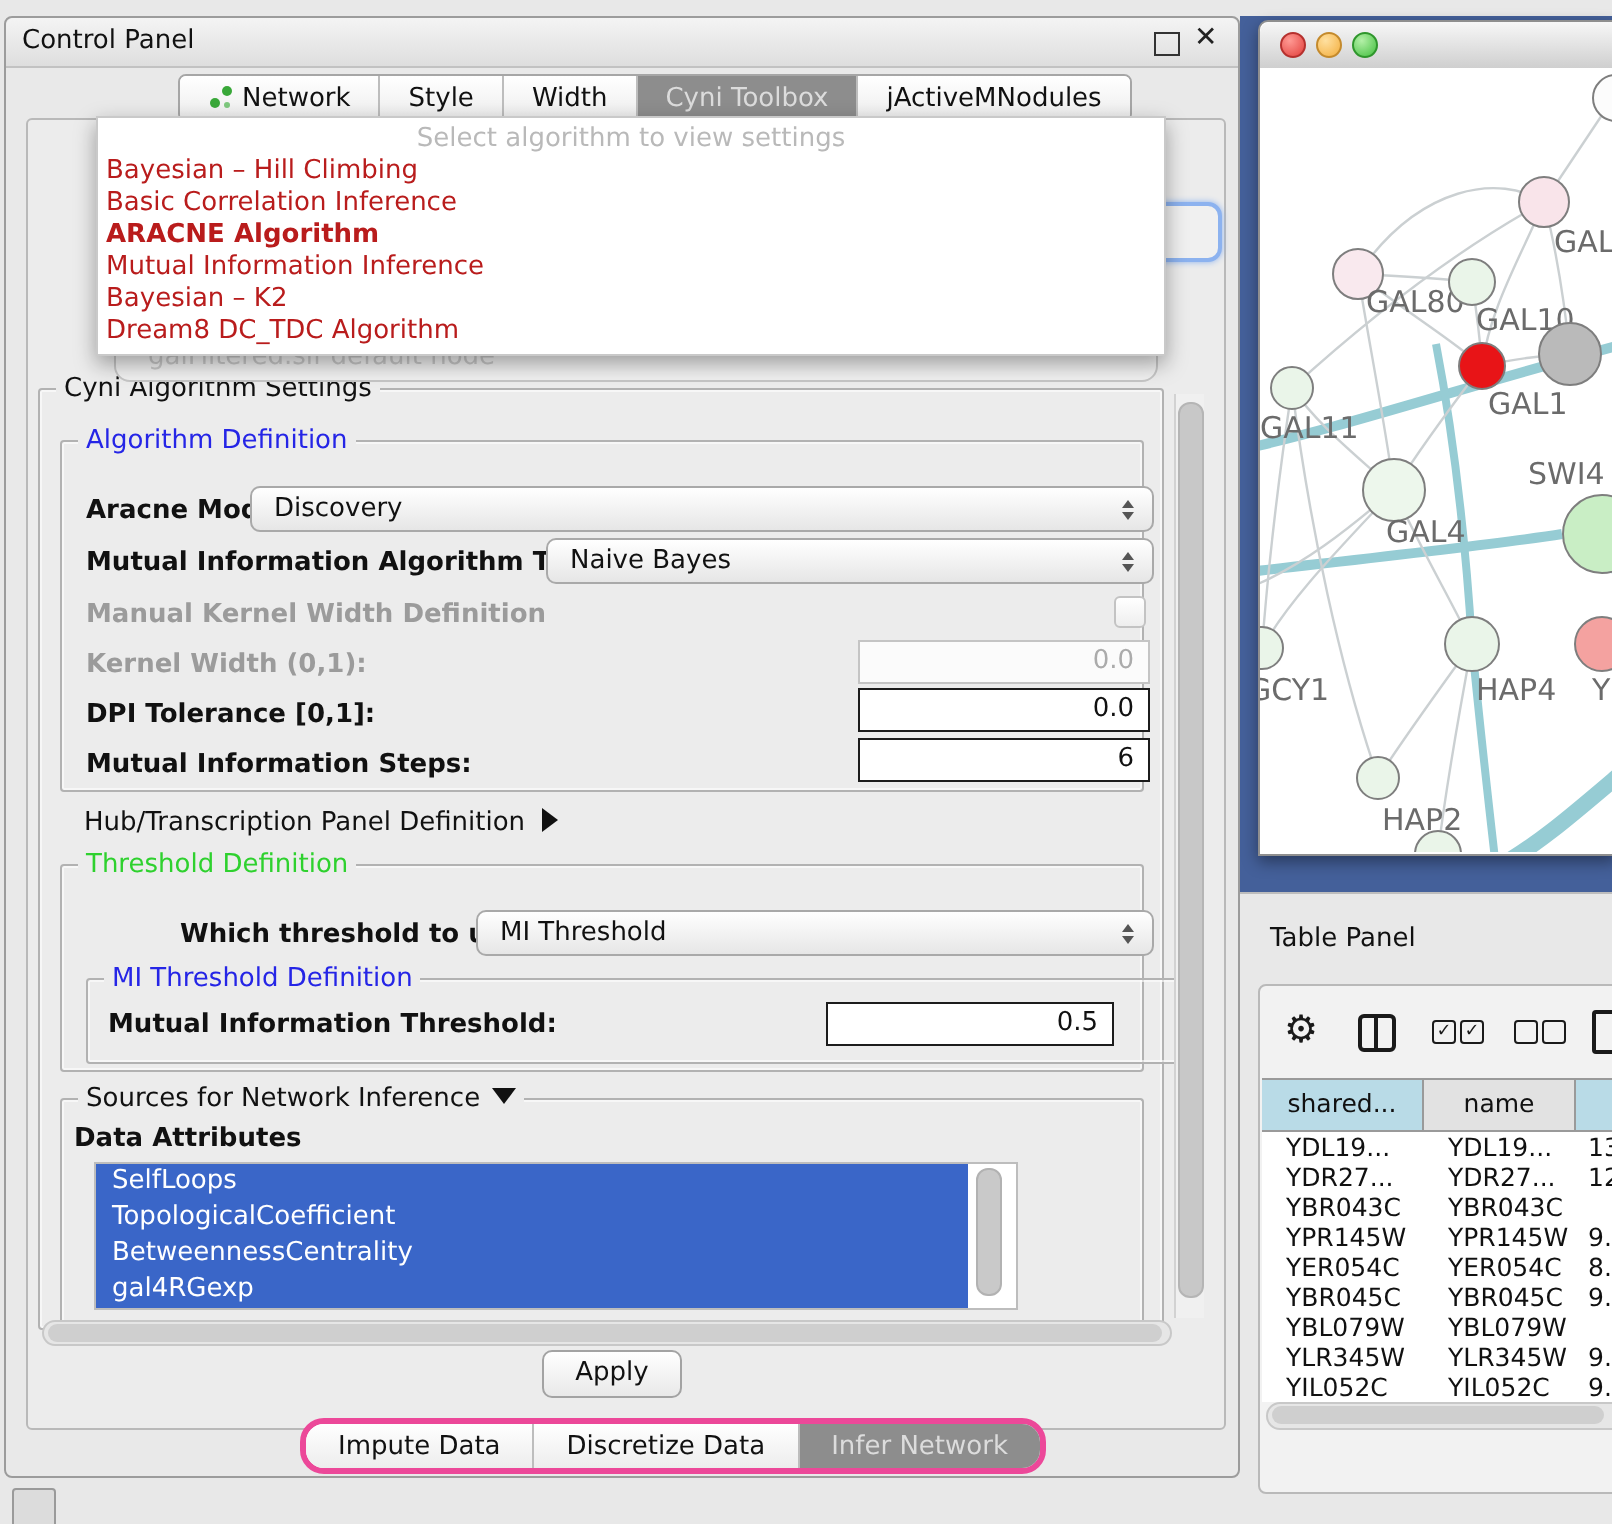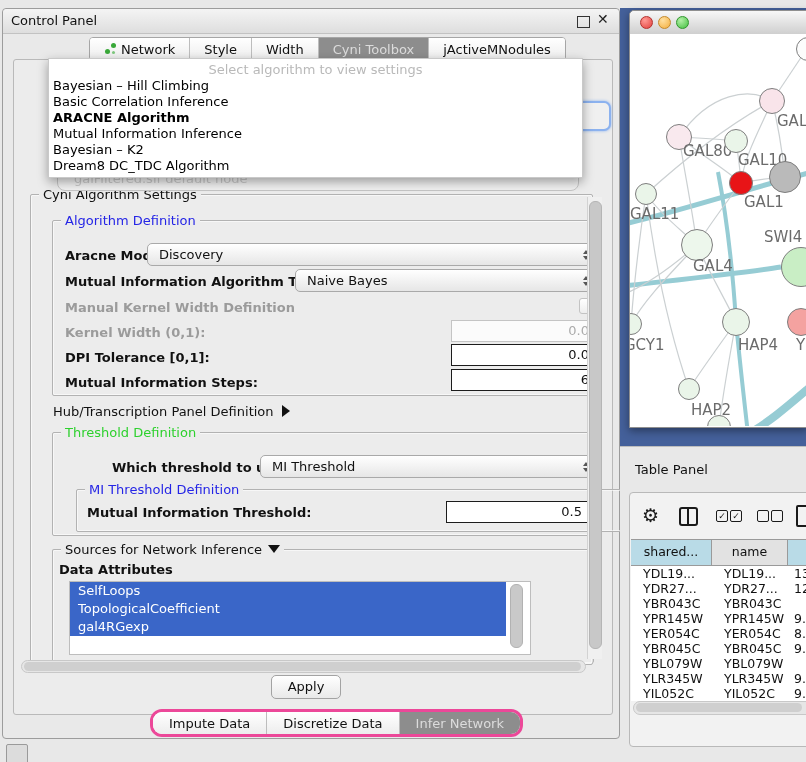--- a/index.html
+++ b/index.html
@@ -26,31 +26,31 @@
   .nettab-icon:before{content:"";position:absolute;left:1px;top:6px;width:5px;height:5px;border-radius:50%;
        background:#39a839;box-shadow:6px -6px 0 0 #39a839,6px 1px 0 -1px #7ec87e;}
 
   
   .content{left:10px;top:50px;width:598px;height:654px;background:#ececec;border:1px solid #b9b9b9;border-radius:3px;}
 
   
   .dropdown{left:45px;top:49px;width:533px;background:#ffffff;border:1px solid #c9c9c9;
             box-shadow:0 4px 10px rgba(0,0,0,.35);z-index:40;padding:2px 0 3px 0;}
   .dd-placeholder{text-align:center;color:#b9b9b9;height:17px;line-height:17px;}
-  .dd-item{padding:0 4px;height:16px;line-height:16px;color:#000000;}
+  .dd-item{padding:0 4px;height:16px;line-height:16px;color:#b91c1c;}
   .dd-item.bold{font-weight:bold;}
 
   
   .focus-combo-frag{left:562px;top:92px;width:42px;height:26px;border:2px solid #8cb2ef;border-radius:7px;
                     background:#f0f0f0;box-shadow:0 0 3px #8cb2ef;z-index:5;}
   .bg-combo{left:54px;top:156px;width:522px;height:26px;border:1px solid #c6c6c6;border-radius:8px;
             background:#f1f1f1;z-index:4;color:#c9c9c9;line-height:26px;padding-left:16px;box-sizing:border-box;}
 
   
-  .groupbox{border:1px solid #b2b2b2;border-radius:2px;box-shadow:inset 0 0 0 1px rgba(255,255,255,.6);margin-left:11px;}
+  .groupbox{border:1px solid #b2b2b2;border-radius:2px;box-shadow:inset 0 0 0 1px rgba(255,255,255,.6);}
   .gb-title{position:absolute;top:-8px;left:8px;background:#ececec;padding:0 4px;white-space:nowrap;}
   .blue{color:#2525e6;}
   .green{color:#2ed12e;}
   .lbl{position:absolute;font-weight:bold;white-space:nowrap;}
   .lbl.dis{color:#9b9b9b;}
   .plain{font-weight:normal;}
 
   
   .combo{position:absolute;background:linear-gradient(#ffffff,#e6e6e6);border:1px solid #a9a9a9;
          border-radius:5px;height:23px;box-sizing:border-box;}
@@ -236,20 +236,21 @@
         </div>
       </div>
 
       <div class="abs groupbox" style="left:10px;top:354px;width:540px;height:113px;border-bottom:none;">
         <span class="gb-title"><span class="plain">Sources for Network Inference</span><span class="tri-down"></span></span>
         <span class="lbl" style="left:6px;top:12px;">Data Attributes</span>
         <div class="attr-list" style="left:16px;top:31px;width:460px;height:72px;">
           <div class="list-scroll"></div>
         <div class="attr-item" style="background: rgb(58, 102, 200);">SelfLoops</div>
             <div class="attr-item" style="background: rgb(58, 102, 200);">TopologicalCoefficient</div>
+            <div class="attr-item" style="background: rgb(58, 102, 200);">BetweennessCentrality</div>
             <div class="attr-item" style="background: rgb(58, 102, 200);">gal4RGexp</div>
           </div>
       </div>
     </div>
 
     <div class="abs vscroll" style="left:584px;top:188px;width:14px;height:462px;">
       <div class="thumb" style="top:4px;height:446px;"></div>
     </div>
 
     <div class="abs hscroll-track" style="left:18px;top:651px;width:563px;height:11px;">

